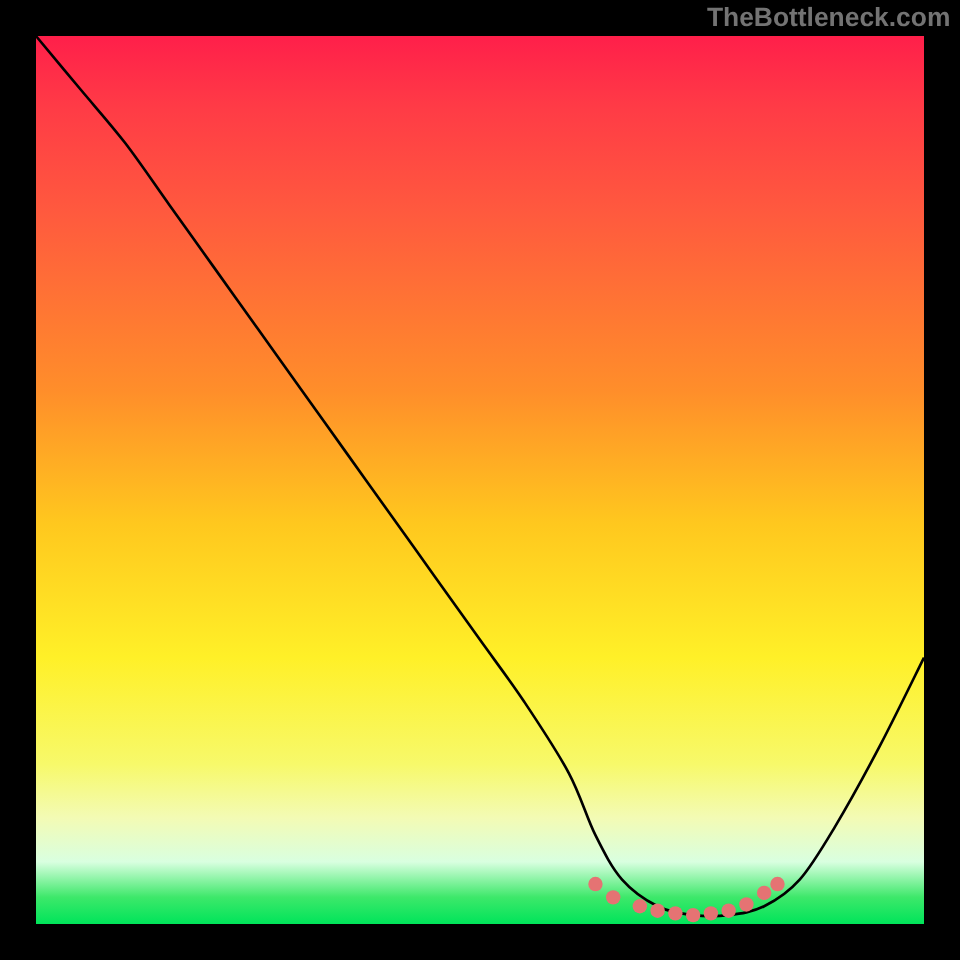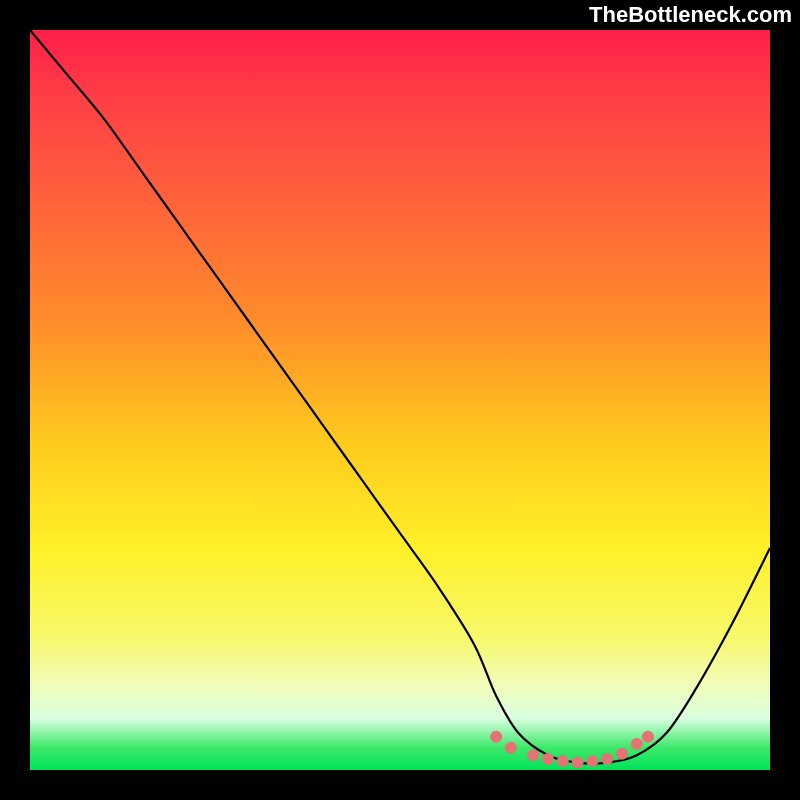--- a/index.html
+++ b/index.html
@@ -14,21 +14,21 @@
   .outer {
     position: relative;
     width: 800px;
     height: 800px;
     background: #000;
   }
   .watermark {
     position: absolute;
     top: 2px;
     right: 8px;
-    color: #ffffff;
+    color: #737373;
     font-size: 22px;
     font-weight: bold;
     z-index: 10;
   }
   .plot-area {
     position: absolute;
     left: 30px;
     top: 30px;
     width: 740px;
     height: 740px;

